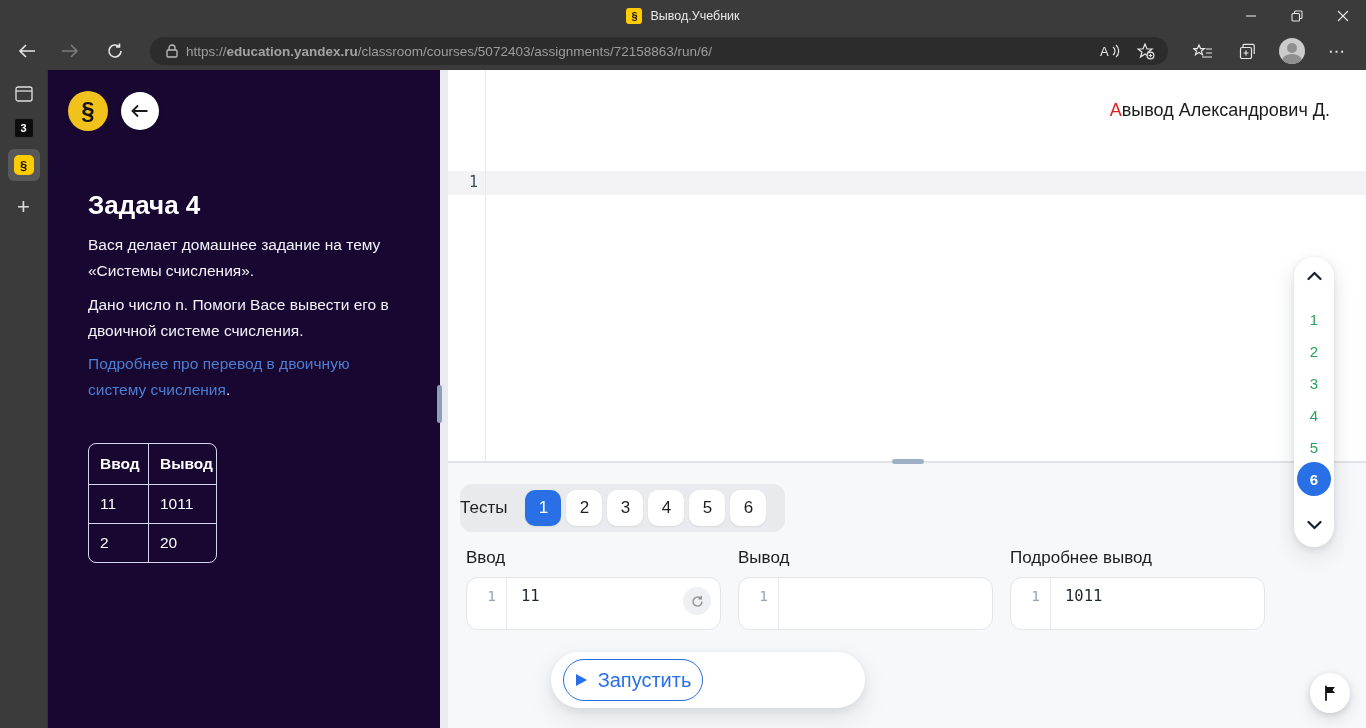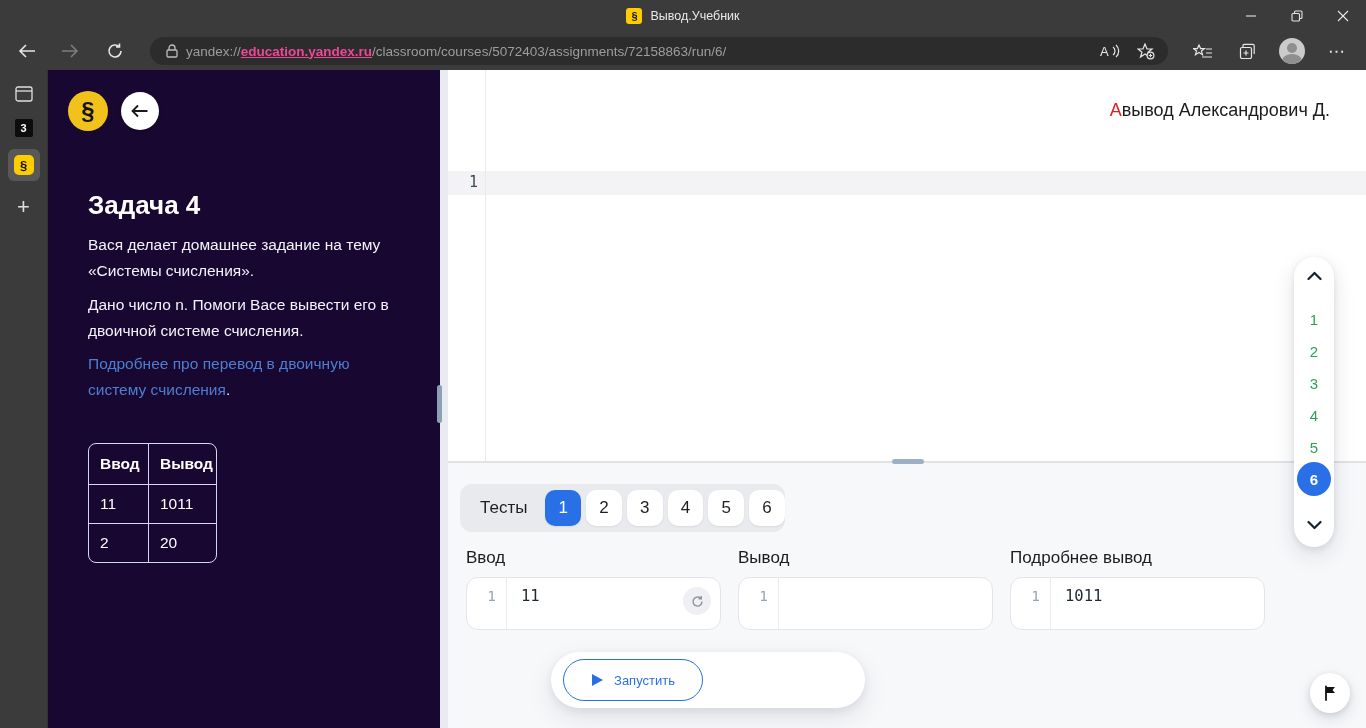--- a/index.html
+++ b/index.html
@@ -13,21 +13,21 @@
   .fav-sq { width:16px; height:16px; border-radius:3px; background:#fc0; color:#111; font-weight:bold; font-size:11px; display:flex; align-items:center; justify-content:center; }
   .tab-title { color:#e9e9e9; font-size:12.5px; }
   .win-btn { position:absolute; top:0; width:46px; height:32px; display:flex; align-items:center; justify-content:center; }
   .win-btn svg { stroke:#e6e6e6; stroke-width:1.1; fill:none; }
 
   .toolbar { position:absolute; left:0; top:32px; width:1366px; height:38px; background:#3b3b3b; }
   .tb-ic { position:absolute; top:38px; transform:translate(-50%,-50%); display:flex; align-items:center; justify-content:center; width:32px; height:32px; border-radius:6px; }
   .toolbar .tb-ic { top:19px; }
   .urlbar { position:absolute; left:150px; top:5px; width:1018px; height:28px; border-radius:14px; background:#2c2c2c; display:flex; align-items:center; }
   .urltext { font-size:13.5px; color:#9d9d9d; white-space:nowrap; margin-left:8px; }
-  .urltext b { color:#ec4899; font-weight:bold;text-decoration:underline; }
+  .urltext b { color:#a3a3a3; font-weight:bold; }
   .avatar-c { width:26px; height:26px; border-radius:50%; background:#cbcbcb; position:relative; overflow:hidden; }
   .avatar-c .hd { position:absolute; left:8px; top:5px; width:10px; height:10px; border-radius:50%; background:#8f8f8f; }
   .avatar-c .bd { position:absolute; left:3px; top:16px; width:20px; height:14px; border-radius:50%; background:#8f8f8f; }
   .dots { color:#e6e6e6; font-size:17px; letter-spacing:1px; }
 
   
   .tabstrip { position:absolute; left:0; top:70px; width:48px; height:658px; background:#3b3b3b; border-right:1px solid #333; }
   .strip-item { position:absolute; left:50%; transform:translateX(-50%); display:flex; align-items:center; justify-content:center; }
   .badge3 { width:18px; height:18px; background:#0d0d0d; border-radius:2px; color:#fff; font-size:11px; font-weight:bold; display:flex; align-items:center; justify-content:center; }
   .active-tab { width:32px; height:32px; border-radius:6px; background:#585858; display:flex; align-items:center; justify-content:center; }
@@ -61,33 +61,33 @@
   .line-num { position:absolute; left:0; top:103px; width:30px; text-align:right; font-family:"DejaVu Sans Mono", monospace; font-size:15px; color:#3d4a57; }
   .student { position:absolute; right:36px; top:30px; font-size:18px; color:#1b1b1b; }
   .student .red { color:#e01f1f; }
 
   
   .h-divider { position:absolute; left:448px; top:461px; width:918px; height:2px; background:#e0e2e6; }
   .h-handle { position:absolute; left:892px; top:459px; width:32px; height:5px; border-radius:3px; background:#9db0c6; z-index:3; }
 
   
   .bottom { position:absolute; left:448px; top:463px; width:918px; height:265px; background:#f7f8fa; }
-  .tests-bar { position:absolute; left:12px; top:21px; width:325px; height:48px; border-radius:12px; background:#e8eaee; display:flex; align-items:center; padding-left:20px; gap:5px; }
+  .tests-bar { position:absolute; left:12px; top:21px; width:325px; height:48px; border-radius:12px; background:#e8eaee; display:flex; align-items:center; gap:5px; }
   .tests-label { font-size:17px; color:#1f1f1f; margin-right:13px; }
   .ttab { width:36px; height:36px; border-radius:10px; background:#fff; color:#1f1f1f; font-size:17px; display:flex; align-items:center; justify-content:center; box-shadow:0 1px 2px rgba(0,0,0,.07); cursor:pointer; }
   .ttab.sel { background:#2970e6; color:#fff; }
 
   .fld-label { position:absolute; top:85px; font-size:17px; color:#1c1c1c; }
   .fld { position:absolute; top:114px; width:255px; height:53px; background:#fff; border:1.5px solid #e3e5ea; border-radius:12px; display:flex; overflow:hidden; }
   .fld .gut { width:40px; padding:10px 10px 0 0; text-align:right; font-family:"DejaVu Sans Mono", monospace; font-size:14.5px; color:#9aa5b6; border-right:1.5px solid #e9ebef; }
   .fld .val { flex:1; padding:9px 0 0 14px; font-family:"DejaVu Sans Mono", monospace; font-size:15.5px; color:#1e2833; }
   .fld-refresh { position:absolute; right:9px; top:9px; width:28px; height:28px; border-radius:50%; background:#eef0f3; display:flex; align-items:center; justify-content:center; cursor:pointer; }
 
   .run-wrap { position:absolute; left:103px; top:189px; width:314px; height:56px; border-radius:28px; background:#fff; box-shadow:0 3px 8px rgba(25,35,60,.08), 0 10px 26px rgba(25,35,60,.10); }
-  .run-btn { position:absolute; left:12px; top:7px; width:140px; height:42px; border-radius:21px; background:#fff; border:1.5px solid #2970e6; color:#2970e6; font-size:13px; display:flex; align-items:center; justify-content:center; gap:10px; cursor:pointer; }
+  .run-btn { position:absolute; left:12px; top:7px; width:140px; height:42px; border-radius:21px; background:#fff; border:1.5px solid #2970e6; color:#2970e6; font-size:20px; display:flex; align-items:center; justify-content:center; gap:10px; cursor:pointer; }
   .ans-btn { position:absolute; left:186px; top:7px; width:120px; height:42px; border-radius:21px; background:#e9ebee; color:#9aa1a9; font-size:16px; display:flex; align-items:center; justify-content:center; }
 
   
   .tnav { position:absolute; left:1294px; top:257px; width:40px; height:290px; border-radius:20px; background:#fff; z-index:5; box-shadow:0 2px 6px rgba(25,35,60,.10), 0 8px 22px rgba(25,35,60,.12); }
   .tnav-item { position:absolute; left:0; width:40px; text-align:center; transform:translateY(-50%); }
   .tnav-num { color:#2aa05a; font-size:15px; font-weight:500; cursor:pointer; }
   .tnav-active { position:absolute; left:3px; top:205px; width:34px; height:34px; border-radius:50%; background:#2970e6; color:#fff; font-size:15px; font-weight:bold; display:flex; align-items:center; justify-content:center; }
   .tnav-chev { cursor:pointer; display:flex; justify-content:center; }
 
   .flag-btn { position:absolute; left:1310px; top:673px; width:40px; height:40px; border-radius:50%; background:#fff; z-index:5; display:flex; align-items:center; justify-content:center; box-shadow:0 2px 6px rgba(25,35,60,.12), 0 6px 16px rgba(25,35,60,.12); cursor:pointer; }
@@ -136,21 +136,21 @@
       <svg width="16" height="16" stroke="#e6e6e6" stroke-width="1.6" fill="none">
           <path d="M14 8 a6 6 0 1 1 -1.8-4.3 M12.5 0.5 v3.4 h-3.4"></path>
         </svg>
     </div>
 
     <div class="urlbar">
       <svg width="12" height="14" style="margin-left:16px;" stroke="#bdbdbd" stroke-width="1.3" fill="none">
           <rect x="1" y="6" width="10" height="7" rx="1.2"></rect>
           <path d="M3 6 V4 a3 3 0 0 1 6 0 V6"></path>
         </svg>
-      <span class="urltext"><span>yandex://</span><b>education.yandex.ru</b><span>/classroom/courses/5072403/assignments/72158863/run/6/</span></span>
+      <span class="urltext"><span>https://</span><b>education.yandex.ru</b><span>/classroom/courses/5072403/assignments/72158863/run/6/</span></span>
       <div style="margin-left:auto; display:flex; align-items:center; gap:8px; padding-right:8px;">
         <div style="width:28px;height:24px;display:flex;align-items:center;justify-content:center;">
           <svg width="20" height="14">
               <text x="0" y="12" font-size="13" fill="#e6e6e6" font-family="Liberation Sans">A</text>
               <path d="M13 3 a5 5 0 0 1 0 8 M16 1 a8 8 0 0 1 0 12" stroke="#e6e6e6" stroke-width="1.2" fill="none"></path>
             </svg>
         </div>
         <div style="width:28px;height:24px;display:flex;align-items:center;justify-content:center;">
           <svg width="18" height="17" stroke="#e6e6e6" stroke-width="1.2" fill="none">
               <path d="M8 1 L10 6 H15 L11 9.2 L12.5 14 L8 11 L3.5 14 L5 9.2 L1 6 H6 Z"></path>

